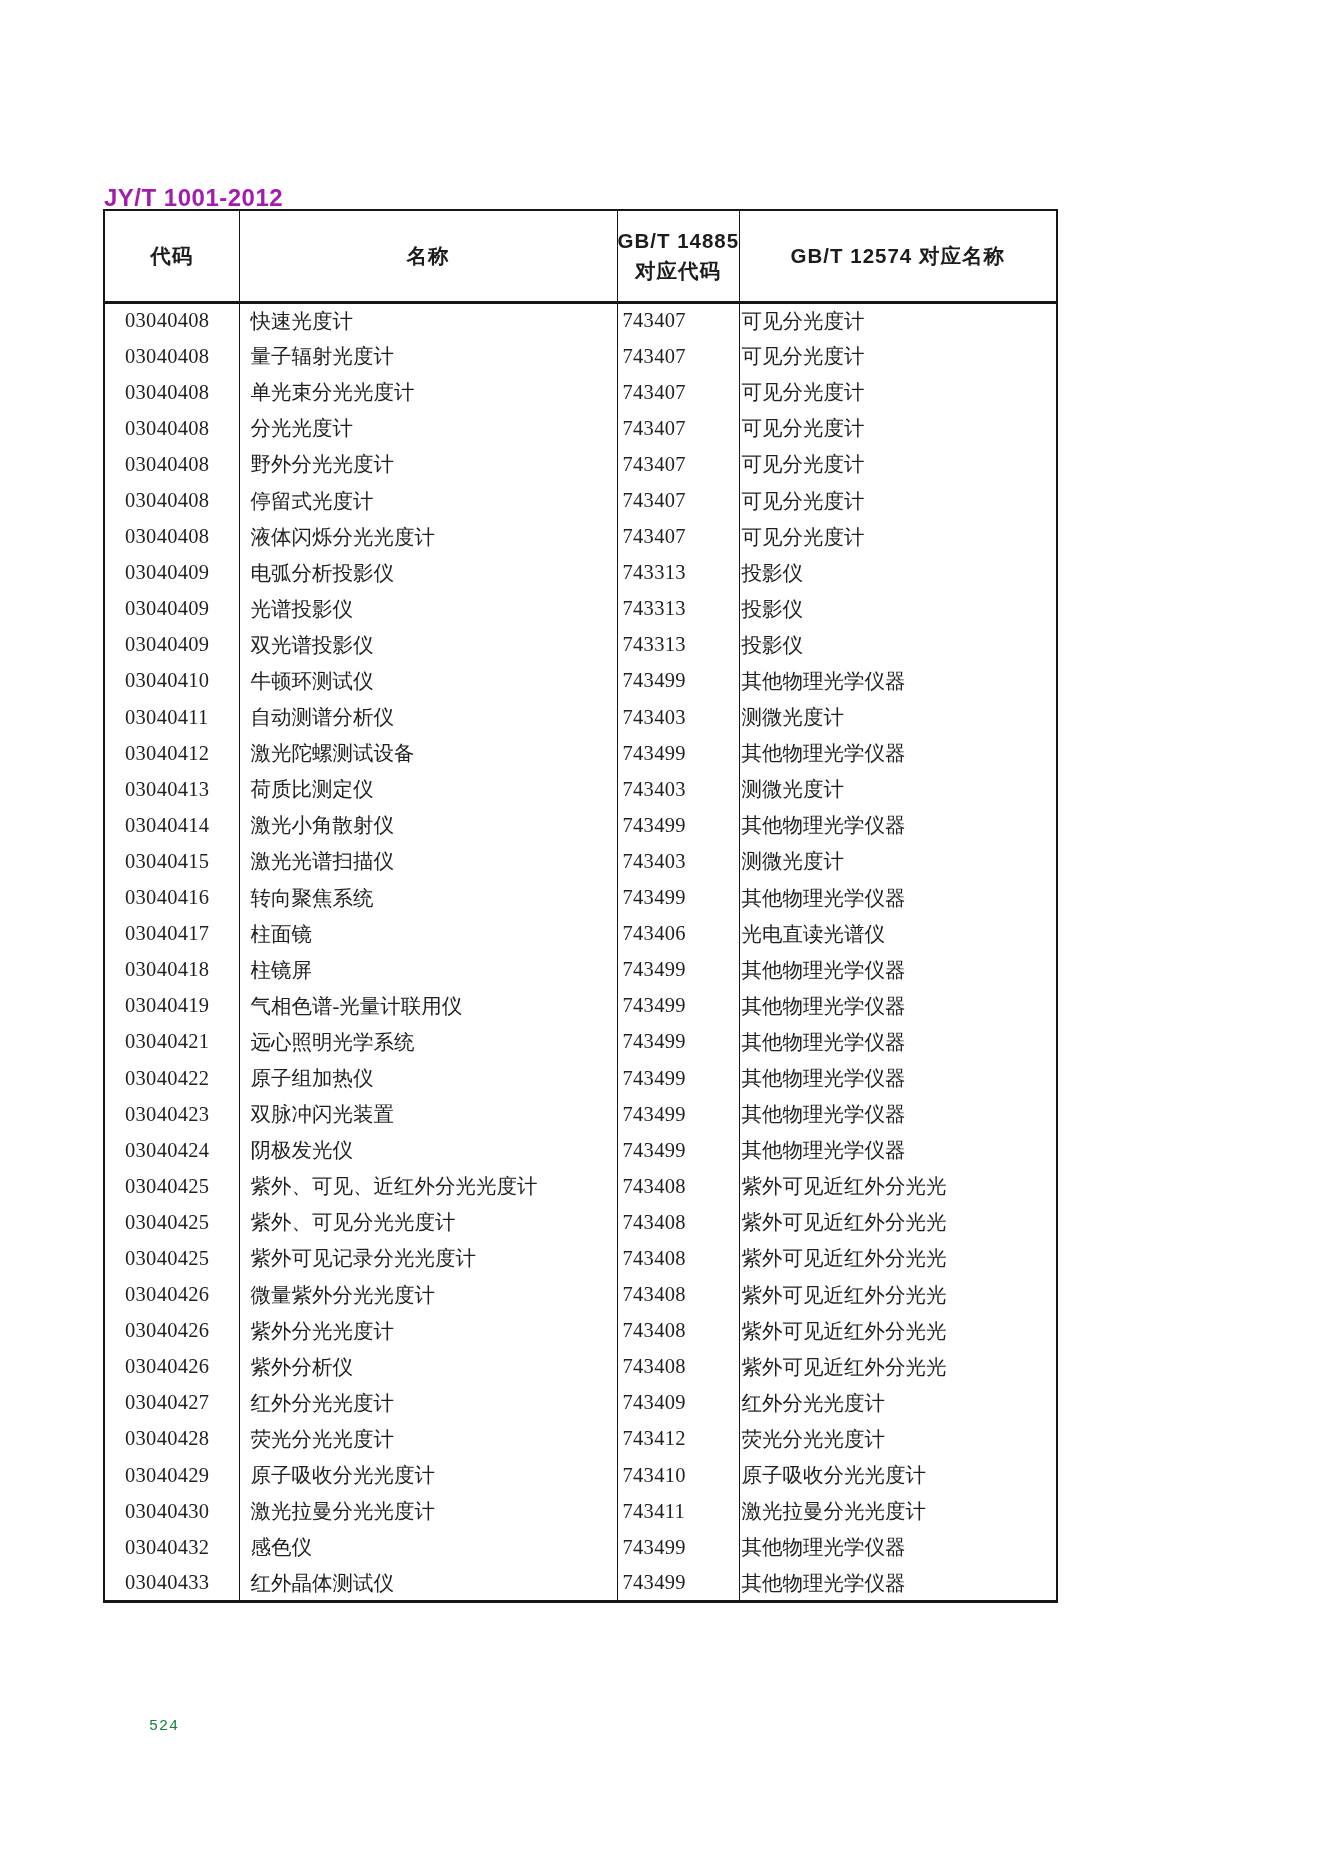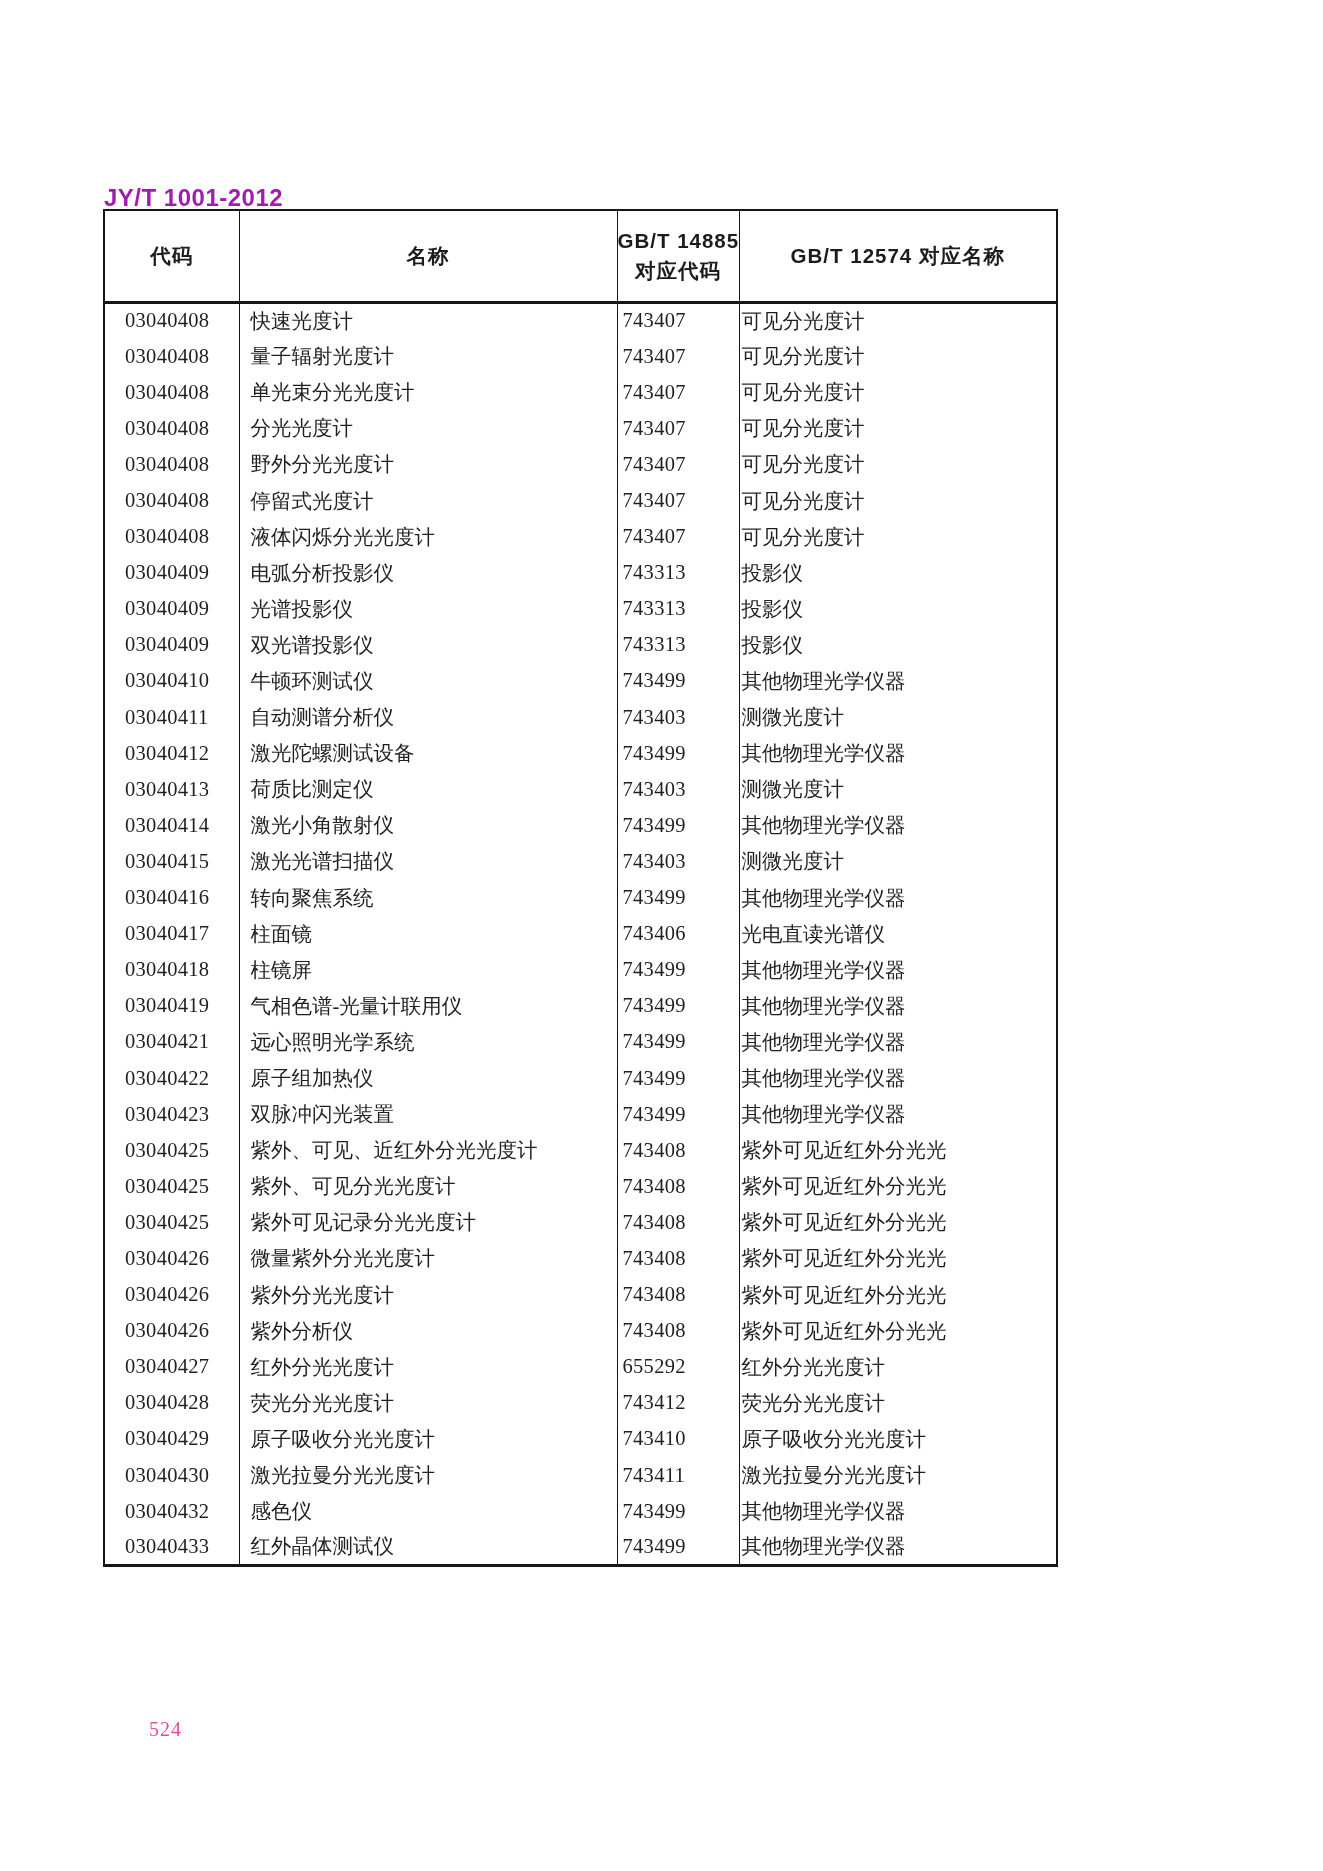--- a/index.html
+++ b/index.html
@@ -67,23 +67,24 @@
     color: #1f1f1f;
   }
   .class-table tbody td:nth-child(1) { padding-left: 20px;  letter-spacing: 0.3px; }
   .class-table tbody td:nth-child(2) { padding-left: 11px; }
   .class-table tbody td:nth-child(3) { padding-left: 5px;  letter-spacing: 0.3px; }
   .class-table tbody td:nth-child(4) { padding-left: 2px; }
   .page-number {
     position: absolute;
     left: 149px;
     top: 1718px;
-    font-size: 20px;
-    color: #ec4899;
+    font-size: 15px;
+    color: #15803d;
     letter-spacing: 1px;
+    font-family: Liberation Mono, monospace;
   }
 </style>
 </head>
 <body>
 
 <div>
 
   <div class="doc-id">JY/T 1001-2012</div>
 
   <table class="class-table">
@@ -237,20 +238,26 @@
           <td>743499</td>
           <td>其他物理光学仪器</td>
         </tr>
         <tr>
           <td>03040423</td>
           <td>双脉冲闪光装置</td>
           <td>743499</td>
           <td>其他物理光学仪器</td>
         </tr>
         <tr>
+          <td>03040424</td>
+          <td>阴极发光仪</td>
+          <td>743499</td>
+          <td>其他物理光学仪器</td>
+        </tr>
+        <tr>
           <td>03040425</td>
           <td>紫外、可见、近红外分光光度计</td>
           <td>743408</td>
           <td>紫外可见近红外分光光</td>
         </tr>
         <tr>
           <td>03040425</td>
           <td>紫外、可见分光光度计</td>
           <td>743408</td>
           <td>紫外可见近红外分光光</td>
@@ -275,21 +282,21 @@
         </tr>
         <tr>
           <td>03040426</td>
           <td>紫外分析仪</td>
           <td>743408</td>
           <td>紫外可见近红外分光光</td>
         </tr>
         <tr>
           <td>03040427</td>
           <td>红外分光光度计</td>
-          <td>655292</td>
+          <td>743409</td>
           <td>红外分光光度计</td>
         </tr>
         <tr>
           <td>03040428</td>
           <td>荧光分光光度计</td>
           <td>743412</td>
           <td>荧光分光光度计</td>
         </tr>
         <tr>
           <td>03040429</td>

